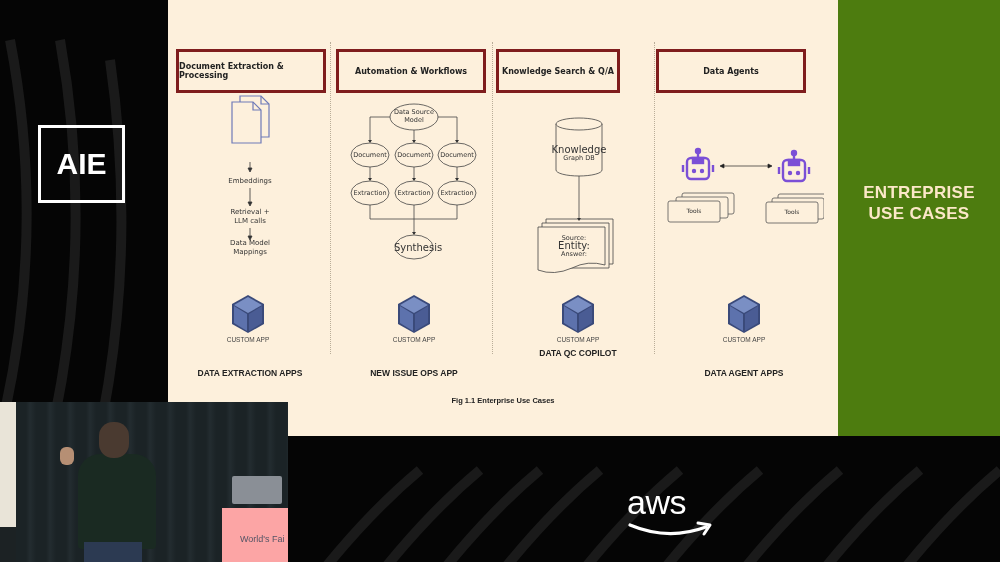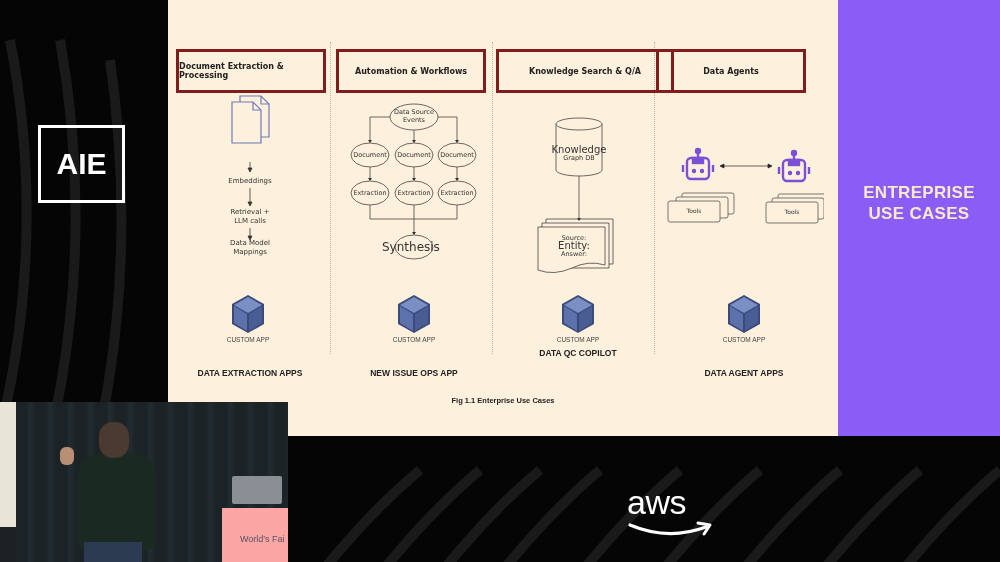--- a/index.html
+++ b/index.html
@@ -1,19 +1,19 @@
 <!DOCTYPE html>
 <html><head>
 <meta charset="utf-8">
 <style>
   html,body{margin:0;padding:0;}
   body{width:1000px;height:562px;position:relative;overflow:hidden;background:#050505;font-family:"DejaVu Sans",sans-serif;}
   .bg-arcs{position:absolute;left:0;top:0;width:1000px;height:562px;}
   .slide{position:absolute;left:168px;top:0;width:670px;height:436px;background:#fdf0dc;}
-  .orange{position:absolute;left:838px;top:0;width:162px;height:436px;background:#8b5cf6;}
+  .orange{position:absolute;left:838px;top:0;width:162px;height:436px;background:#4d7c0f;}
   .orange-title{position:absolute;left:0;top:182px;width:162px;text-align:center;color:#fce8c8;font-family:"Liberation Sans",sans-serif;font-weight:bold;font-size:17px;line-height:21px;letter-spacing:0.3px;}
   .aie-logo{position:absolute;left:38px;top:125px;width:87px;height:78px;border:3.5px solid #fff;box-sizing:border-box;display:flex;align-items:center;justify-content:center;color:#fff;font-family:"Liberation Sans",sans-serif;font-weight:bold;font-size:30px;}
   .aws-logo{position:absolute;left:620px;top:485px;width:100px;height:60px;}
   .aws-text{position:absolute;left:7px;top:-2px;color:#fff;font-family:"Liberation Sans",sans-serif;font-size:34px;letter-spacing:-0.5px;}
   .video{position:absolute;left:0;top:402px;width:288px;height:160px;background:#1c2224;overflow:hidden;}
   .hdr-box{position:absolute;top:49px;height:44px;border:3px solid #7f1d1d;box-sizing:border-box;display:flex;align-items:center;justify-content:center;font-weight:bold;font-size:8px;color:#222;}
   .divider{position:absolute;top:42px;height:312px;border-left:1px dotted #b9ad98;}
   .small{font-size:7px;color:#333;position:absolute;text-align:center;line-height:9px;}
   .custom-label{position:absolute;font-size:6.5px;color:#444;text-align:center;width:80px;font-family:"Liberation Sans",sans-serif;}
   .app-title{position:absolute;font-size:8.5px;font-weight:bold;color:#222;text-align:center;width:160px;font-family:"Liberation Sans",sans-serif;}
@@ -42,21 +42,21 @@
 <div class="aie-logo">AIE</div>
 
 <div class="slide">
 
   <div class="divider" style="left:162px;"></div>
   <div class="divider" style="left:324px;"></div>
   <div class="divider" style="left:486px;"></div>
 
   <div class="hdr-box" style="left:8px;width:150px;">Document Extraction &amp; Processing</div>
   <div class="hdr-box" style="left:168px;width:150px;">Automation &amp; Workflows</div>
-  <div class="hdr-box" style="left:328px;width:178px;">Knowledge Search &amp; Q/A</div>
+  <div class="hdr-box" style="left:328px;width:124px;">Knowledge Search &amp; Q/A</div>
   <div class="hdr-box" style="left:488px;width:150px;">Data Agents</div>
 
   <svg style="position:absolute;left:0;top:90px;" width="162" height="180">
     <g fill="#fdf0dc" stroke="#6f7ab8" stroke-width="1.2">
       <path d="M72 6 H93 L101 14 V47 H72 Z"></path>
       <path d="M64 12 H85 L93 20 V53 H64 Z"></path>
       <path d="M85 12 V20 H93" fill="none"></path>
       <path d="M93 6 V14 H101" fill="none"></path>
     </g>
     <g stroke="#333" stroke-width="0.8" fill="#333">
@@ -97,28 +97,28 @@
       <path d="M38 40 L40 43 L42 40 Z"></path>
         <path d="M82 40 L84 43 L86 40 Z"></path>
         <path d="M125 40 L127 43 L129 40 Z"></path>
       <path d="M38 78 L40 81 L42 78 Z"></path>
         <path d="M82 78 L84 81 L86 78 Z"></path>
         <path d="M125 78 L127 81 L129 78 Z"></path>
       <path d="M82 132 L84 135 L86 132 Z"></path>
     </g>
   </svg>
   <div class="small" style="left:222px;top:108px;width:48px;font-size:6.5px;line-height:8px;">Data Source</div>
-  <div class="small" style="left:222px;top:116px;width:48px;font-size:6.5px;line-height:8px;">Events</div>
+  <div class="small" style="left:222px;top:116px;width:48px;font-size:6.5px;line-height:8px;">Model</div>
   <div class="small" style="left:182px;top:151px;width:40px;font-size:6.5px;">Document</div>
   <div class="small" style="left:226px;top:151px;width:40px;font-size:6.5px;">Document</div>
   <div class="small" style="left:269px;top:151px;width:40px;font-size:6.5px;">Document</div>
   <div class="small" style="left:182px;top:189px;width:40px;font-size:6.5px;">Extraction</div>
   <div class="small" style="left:226px;top:189px;width:40px;font-size:6.5px;">Extraction</div>
   <div class="small" style="left:269px;top:189px;width:40px;font-size:6.5px;">Extraction</div>
-  <div class="small" style="left:214px;top:243px;width:40px;font-size:12px;">Synthesis</div>
+  <div class="small" style="left:226px;top:243px;width:40px;font-size:10px;">Synthesis</div>
 
   <svg style="position:absolute;left:324px;top:110px;" width="162" height="170">
     <g fill="#fdf0dc" stroke="#444" stroke-width="0.8">
       <path d="M64 14 V60 A23 6 0 0 0 110 60 V14"></path>
       <ellipse cx="87" cy="14" rx="23" ry="6"></ellipse>
       <line x1="87" y1="66" x2="87" y2="110"></line>
       <path d="M54 109 H121 V154 H54 Z"></path>
       <path d="M50 113 H117 V158 H50 Z"></path>
       <path d="M46 117 H113 V155 Q 96 150 80 158 Q 62 166 46 160 Z"></path>
     </g>

